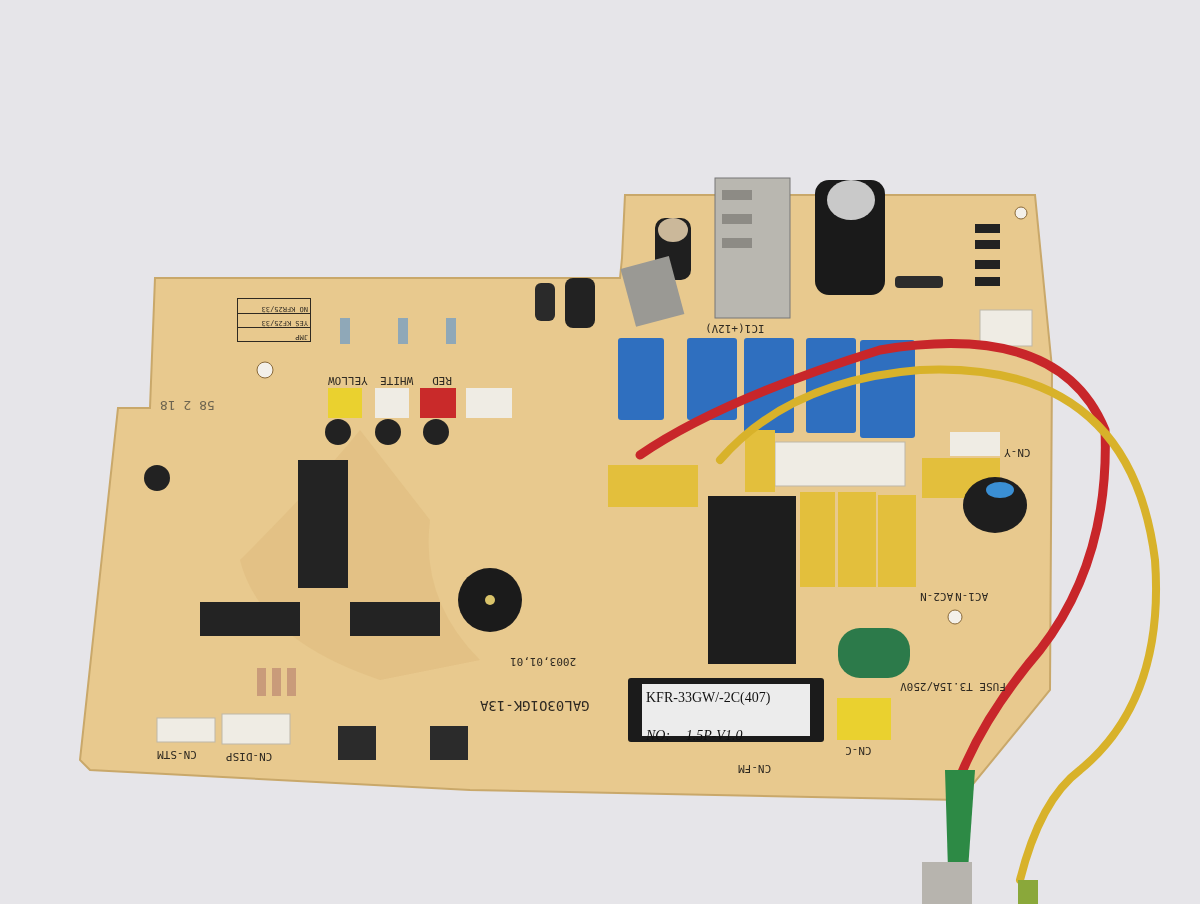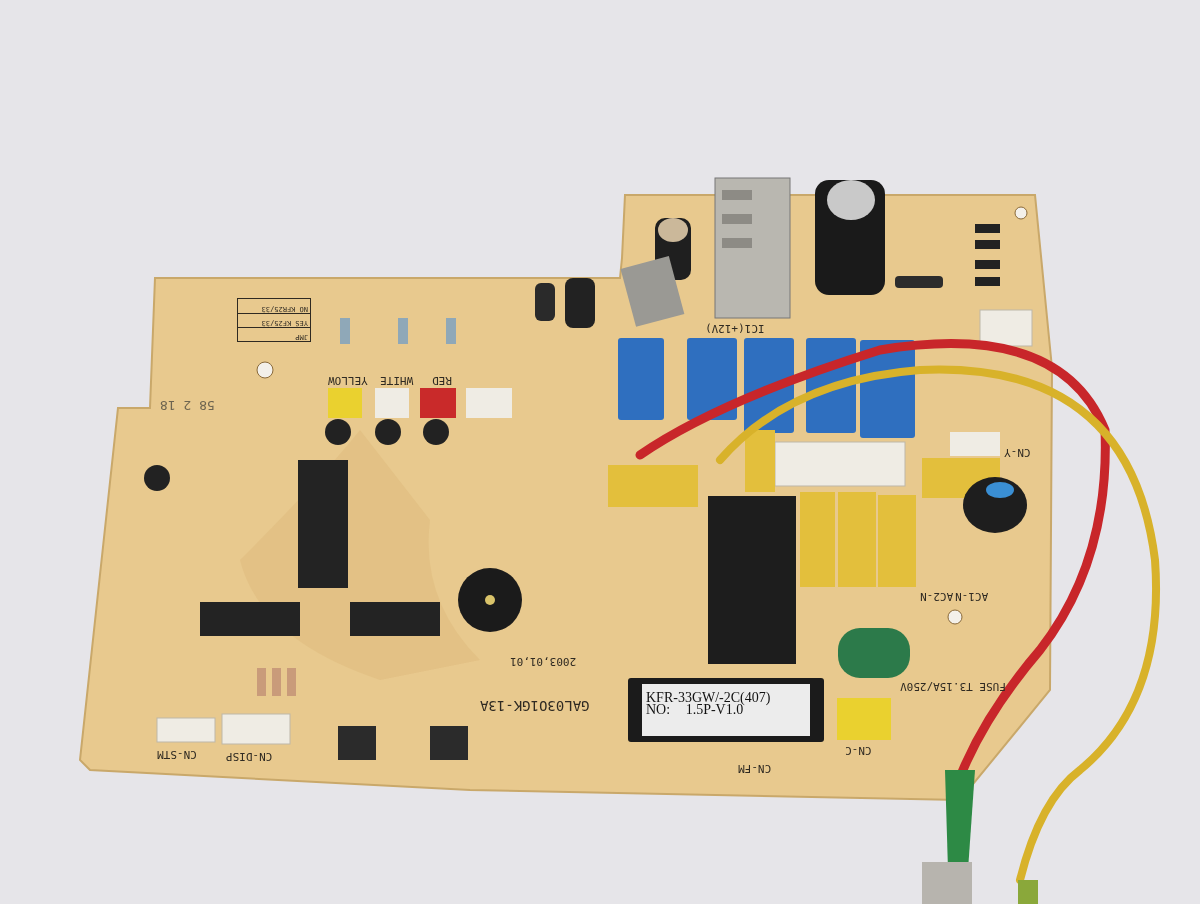--- a/index.html
+++ b/index.html
@@ -102,21 +102,21 @@
   <path d="M720 460 Q790 380 920 370 Q1130 360 1155 560 Q1165 700 1080 770 Q1040 800 1020 880" fill="none" stroke="#d8b22a" stroke-width="8" stroke-linecap="round"></path>
 
   <path d="M945 770 L975 770 L968 870 L948 870 Z" fill="#2d8a45"></path>
   <rect x="922" y="862" width="50" height="42" fill="#b7b4ae"></rect>
   <rect x="1018" y="880" width="20" height="24" fill="#8aa83a"></rect>
 </svg>
 
 <div class="label">
   <div class="label-inner">
     <div style="top:6px;">KFR-33GW/-2C(407)</div>
-    <div style="top:18px;">
+    <div style="top:44px;font-style:italic;">
       <span>NO:</span>
       <span style="margin-left:12px;">1.5P-V1.0</span>
     </div>
   </div>
 </div>
 
 <div class="silk" style="left:480px;top:698px;font-size:14px;">GAL03O1GK-13A</div>
 <div class="silk" style="left:510px;top:655px;">2003,01,01</div>
 <div class="silk" style="left:900px;top:680px;">FUSE T3.15A/250V</div>
 <div class="silk" style="left:705px;top:322px;">IC1(+12V)</div>

